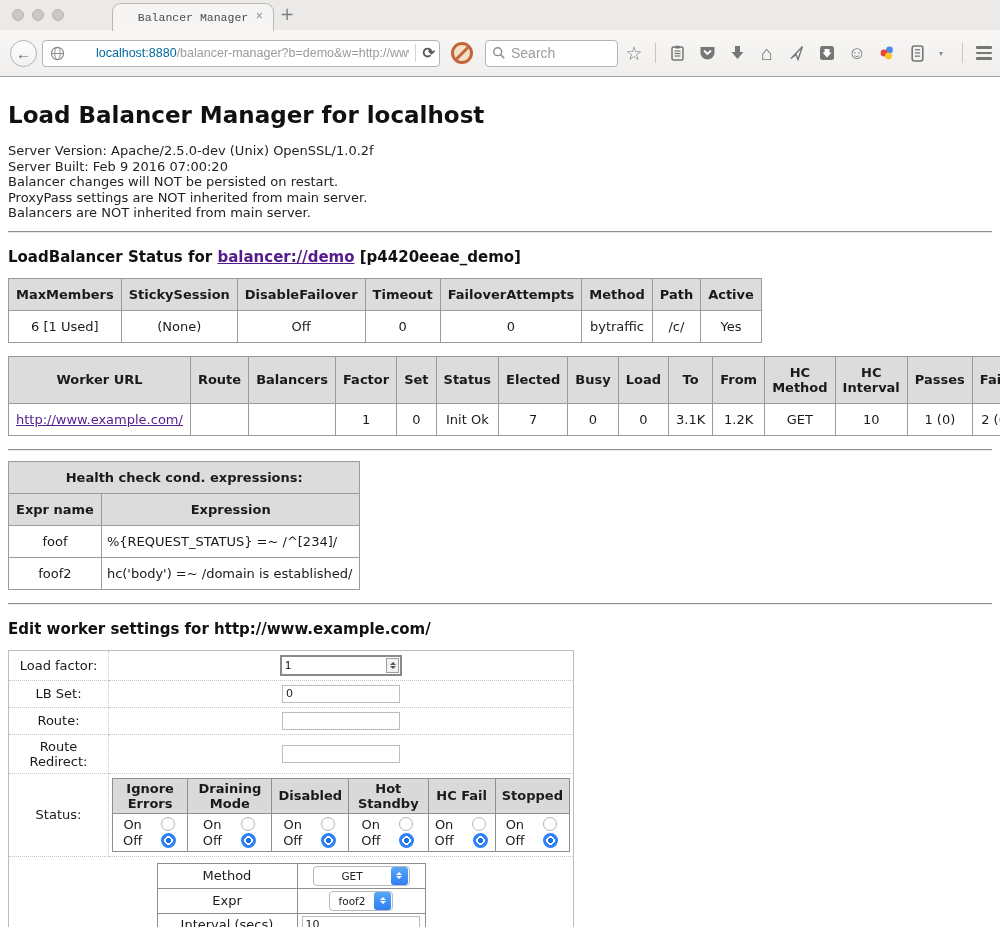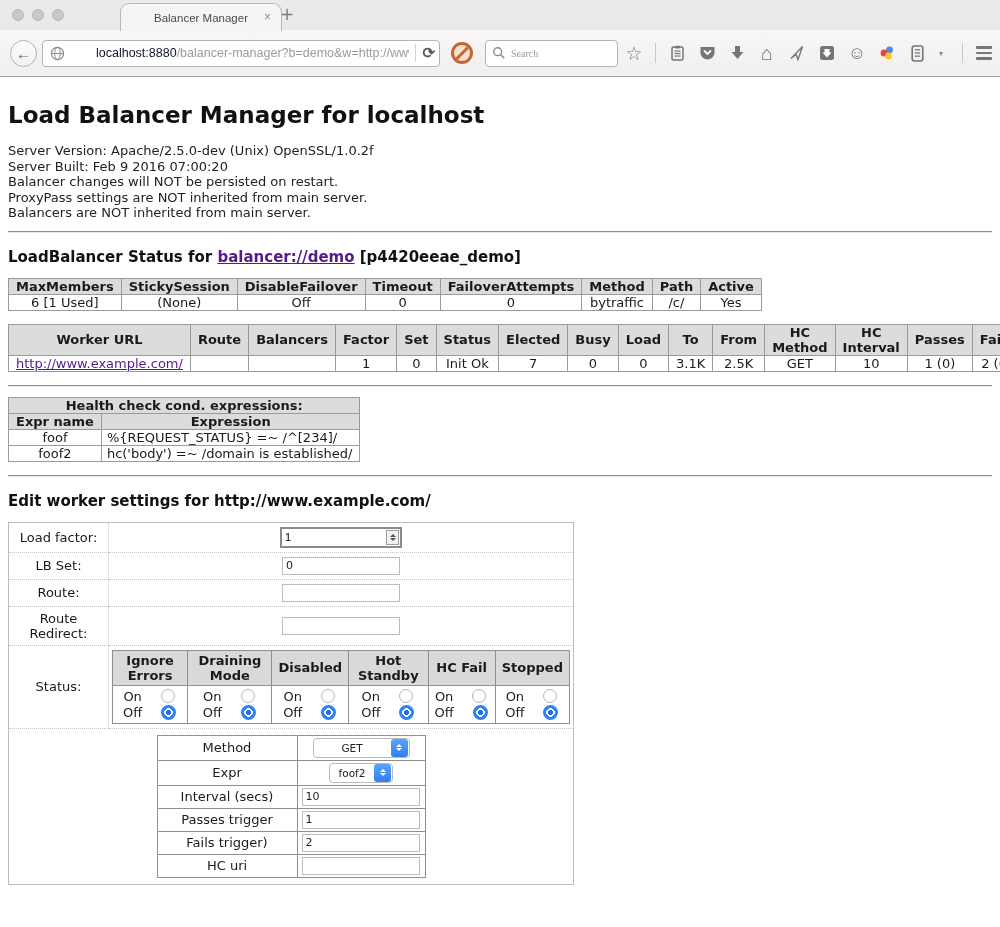--- a/index.html
+++ b/index.html
@@ -4,70 +4,70 @@
 <style>
   * { box-sizing: border-box; margin: 0; padding: 0; }
   html,body { width:1000px; height:927px; background:#fff; overflow:hidden;
               font-family:"DejaVu Sans", sans-serif; }
 
   
   .titlebar { height:30px; background:#ebeae9; position:relative; }
   .traffic { position:absolute; left:12px; top:9px; display:flex; gap:8px; }
   .traffic span { width:12px; height:12px; border-radius:50%;
                   background:#c9c8c6; border:1px solid #b7b6b4; display:block; }
-  .tab { position:absolute; left:120px; top:3px; width:162px; height:28px;
+  .tab { position:absolute; left:112px; top:3px; width:162px; height:28px;
          background:#f6f5f4; border:1px solid #b9b8b6; border-bottom:none;
          border-radius:9px 9px 0 0; display:flex; align-items:center;
-         justify-content:center; font-family:Liberation Sans, sans-serif; }
+         justify-content:center; font-family:Liberation Mono, monospace; }
   .tab-title { font-size:11.5px; color:#4b4b4b; }
   .tab-close { position:absolute; right:10px; top:6px; font-size:12px; color:#8a8a8a; cursor:default; }
   .newtab { position:absolute; left:280px; top:4px; font-size:17px; color:#7d7d7d; }
 
   .navbar { height:47px; background:linear-gradient(#f8f7f6,#f0efee);
             border-bottom:1px solid #a2a19f; display:flex; align-items:center;
             padding:0 10px; font-family:"Liberation Sans",sans-serif; }
   .round-btn { width:27px; height:27px; border-radius:50%; border:1px solid #b2b1af;
                background:linear-gradient(#fdfdfd,#f1f1f0); display:flex; align-items:center;
                justify-content:center; font-size:15px; color:#5c5c5c; flex:none; }
   .urlbar { width:398px; height:27px; margin-left:5px; background:#fff;
             border:1px solid #b5b4b2; border-radius:4px; display:flex;
             align-items:center; padding:0 4px; }
   .urlbar .globe { flex:none; margin:0 5px 0 3px; }
   .url-text { flex:1; font-size:12.5px; white-space:nowrap; overflow:hidden; color:#9a9a9a; }
-  .url-text b { color:#0f172a; font-weight:normal;padding-left:26px; }
+  .url-text b { color:#0369a1; font-weight:normal;padding-left:26px; }
   .url-divider { width:1px; height:18px; background:#d4d3d1; margin:0 6px; }
   .reload { font-size:15px; color:#5c5c5c; font-weight:bold; }
   .blocked { width:22px; height:22px; border-radius:50%; margin-left:11px; flex:none;
              border:3px solid #c3653a; background:#f3e2c8; position:relative; overflow:hidden; }
   .blocked::after { content:""; position:absolute; left:-2px; top:6px; width:22px; height:3px;
                     background:#c3653a; transform:rotate(-45deg); }
   .searchbar { width:150px; height:27px; margin-left:12px; background:#fff;
                border:1px solid #b5b4b2; border-radius:4px; display:flex;
                align-items:center; padding:0 6px; }
-  .searchbar input { border:none; outline:none; width:100px; font-size:10px;
-                     color:#c2410c; background:transparent; font-family:Liberation Serif, serif; }
+  .searchbar input { border:none; outline:none; width:100px; font-size:14px;
+                     color:#c2410c; background:transparent; font-family:Liberation Sans, sans-serif; }
   .searchbar input::placeholder { color:#9b9b9b; }
   .tool-icons { display:flex; align-items:center; margin-left:7px; gap:12px; }
   .ticon { width:18px; height:18px; display:flex; align-items:center; justify-content:center;
            color:#767674; font-size:16px; flex:none; }
   .vdiv { width:1px; height:20px; background:#c8c7c5; flex:none; }
   .caret { font-size:8px; color:#8b8b8b; margin-left:-6px; }
   .hamburger { display:flex; flex-direction:column; gap:3px; }
   .hamburger i { width:16px; height:2.5px; background:#767674; border-radius:1px; display:block; }
 
   
   .page { padding:8px; }
   h1 { font-size:23px; font-weight:bold; color:#111; margin:17px 0 15px 0; }
   .info-line { font-size:13px; color:#222; line-height:15.5px; }
   hr { border:0; border-top:1px solid #8f8f8f; border-bottom:1px solid #e9e9e9; margin:10px 0; }
   h3 { font-size:15px; font-weight:bold; margin:15px 0 12px 0; color:#111; }
   a.plink { color:#551a8b; }
 
   table.t { border-collapse:collapse; margin-bottom:13px; }
-  table.t th, table.t td { border:1px solid #9b9b9b; padding:0 7px;
+  table.t th, table.t td { border:1px solid #9b9b9b; padding:8px 7px;
                            font-size:13px; text-align:center; color:#1a1a1a; }
   table.t th { background:#dcdcdc; }
   table.t td.left { text-align:left; }
   .worker-table { width:983px; }
   .expr-table td.expr { text-align:left; padding-left:5px; }
 
   
   table.form-t { border-collapse:collapse; width:566px; border:1px solid #bdbdbd; margin-bottom:12px; }
   table.form-t > tbody > tr > td { border:1px dotted #c6c6c6; padding:4px 3px;
                                    font-size:13px; color:#1a1a1a; }
@@ -284,21 +284,21 @@
       <td class="left"><a class="plink" href="#">http://www.example.com/</a></td>
       <td></td>
       <td></td>
       <td>1</td>
       <td>0</td>
       <td>Init Ok</td>
       <td>7</td>
       <td>0</td>
       <td>0</td>
       <td>3.1K</td>
-      <td>2.5K</td>
+      <td>1.2K</td>
       <td>GET</td>
       <td>10</td>
       <td>1 (0)</td>
       <td>2 (0)</td>
 
     </tr>
   </tbody>
     </table>
 
   <hr>

